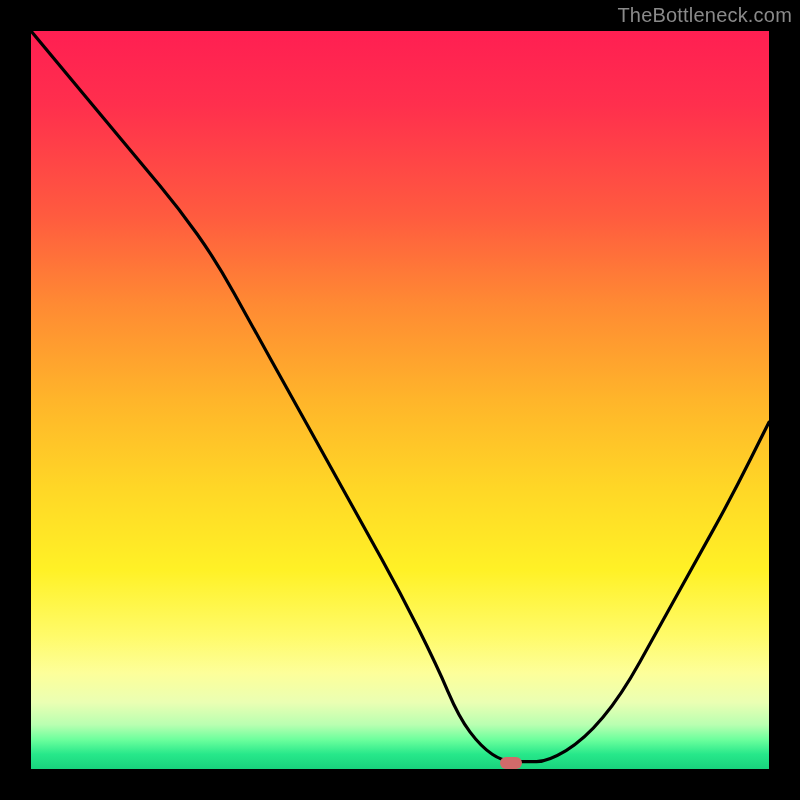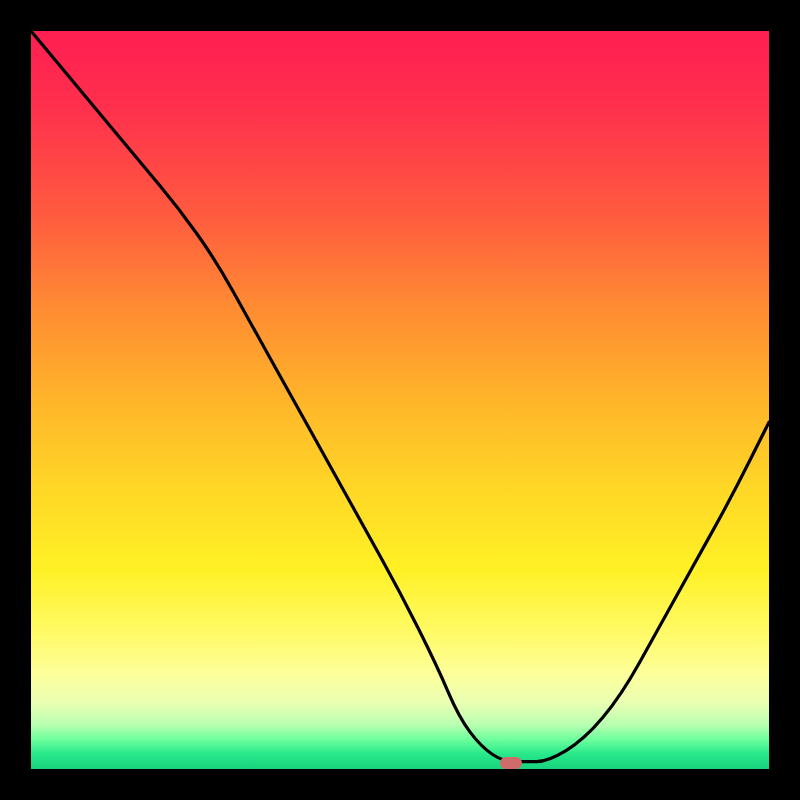--- a/index.html
+++ b/index.html
@@ -66,20 +66,21 @@
     border-radius: 6px;
     background: #d16a6a;
     transform: translate(-50%, -50%);
   }
 </style>
 </head>
 <body>
 
 <div class="container">
 
+  <div class="watermark">TheBottleneck.com</div>
 
   <div class="plot-area">
     <div class="gradient"></div>
 
     <svg class="curve" viewBox="0 0 738 738" preserveAspectRatio="none">
       <path id="curve-path" d="M 0 0 Q 36.9 44.280000000000086 55.349999999999994 66.42000000000002 Q 73.8 88.55999999999995 92.25 110.69999999999999 Q 110.7 132.84000000000003 129.15 154.98000000000002 Q 147.6 177.12 166.05 202.95000000000002 Q 184.5 228.78000000000003 202.95 261.99 Q 221.4 295.2 239.85000000000002 328.40999999999997 Q 258.3 361.62 276.75 394.83000000000004 Q 295.2 428.04 313.65 461.25 Q 332.1 494.46 350.55 527.67 Q 369 560.88 387.45000000000005 597.78 Q 405.90000000000003 634.68 416.97 660.51 Q 428.03999999999996 686.34 439.11 701.1 Q 450.18 715.86 461.25 723.24 Q 472.32 730.62 483.39 730.62 Q 494.46000000000004 730.62 505.53000000000003 730.62 Q 516.6 730.62 535.05 719.55 Q 553.5 708.48 571.95 686.34 Q 590.4 664.2 608.8499999999999 630.99 Q 627.3 597.78 645.75 564.5699999999999 Q 664.2 531.36 682.6500000000001 498.15 Q 701.1 464.94 719.55 428.04 T 738 391.14000000000004" fill="none" stroke="#000" stroke-width="3.2" stroke-linecap="round"></path>
     </svg>
 
     <div id="min-marker" class="min-marker" style="left: 479.7px; top: 732.096px; background: rgb(209, 106, 106);"></div>
   </div>

